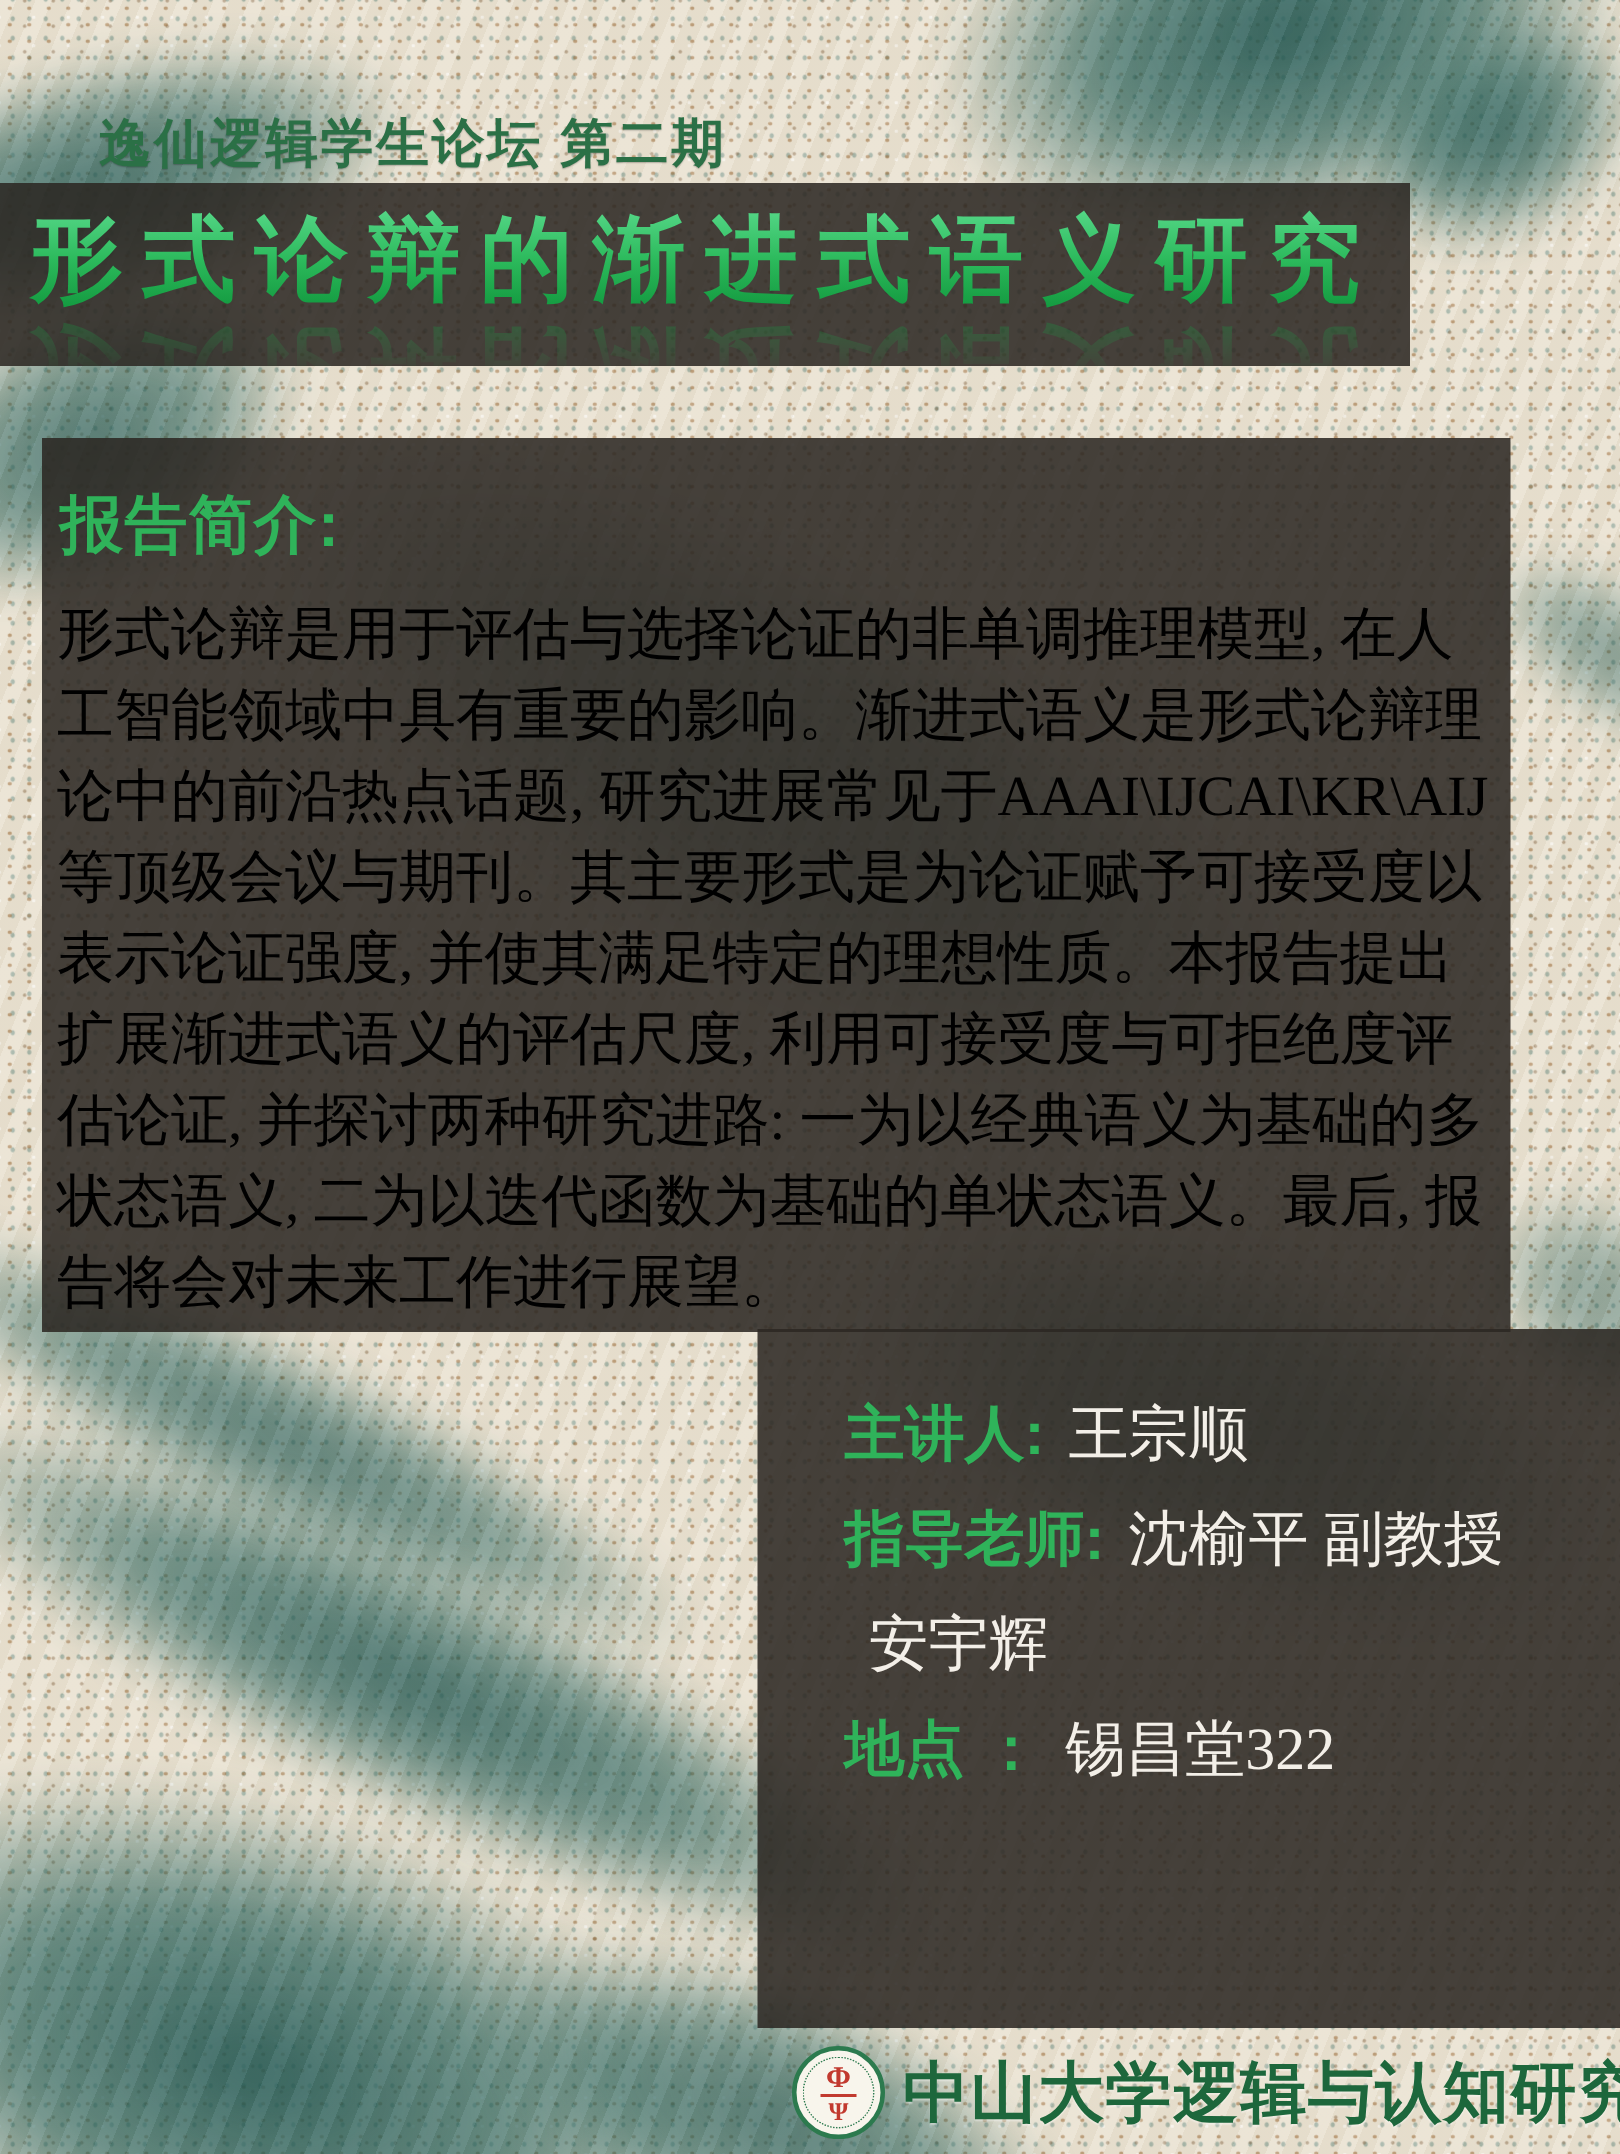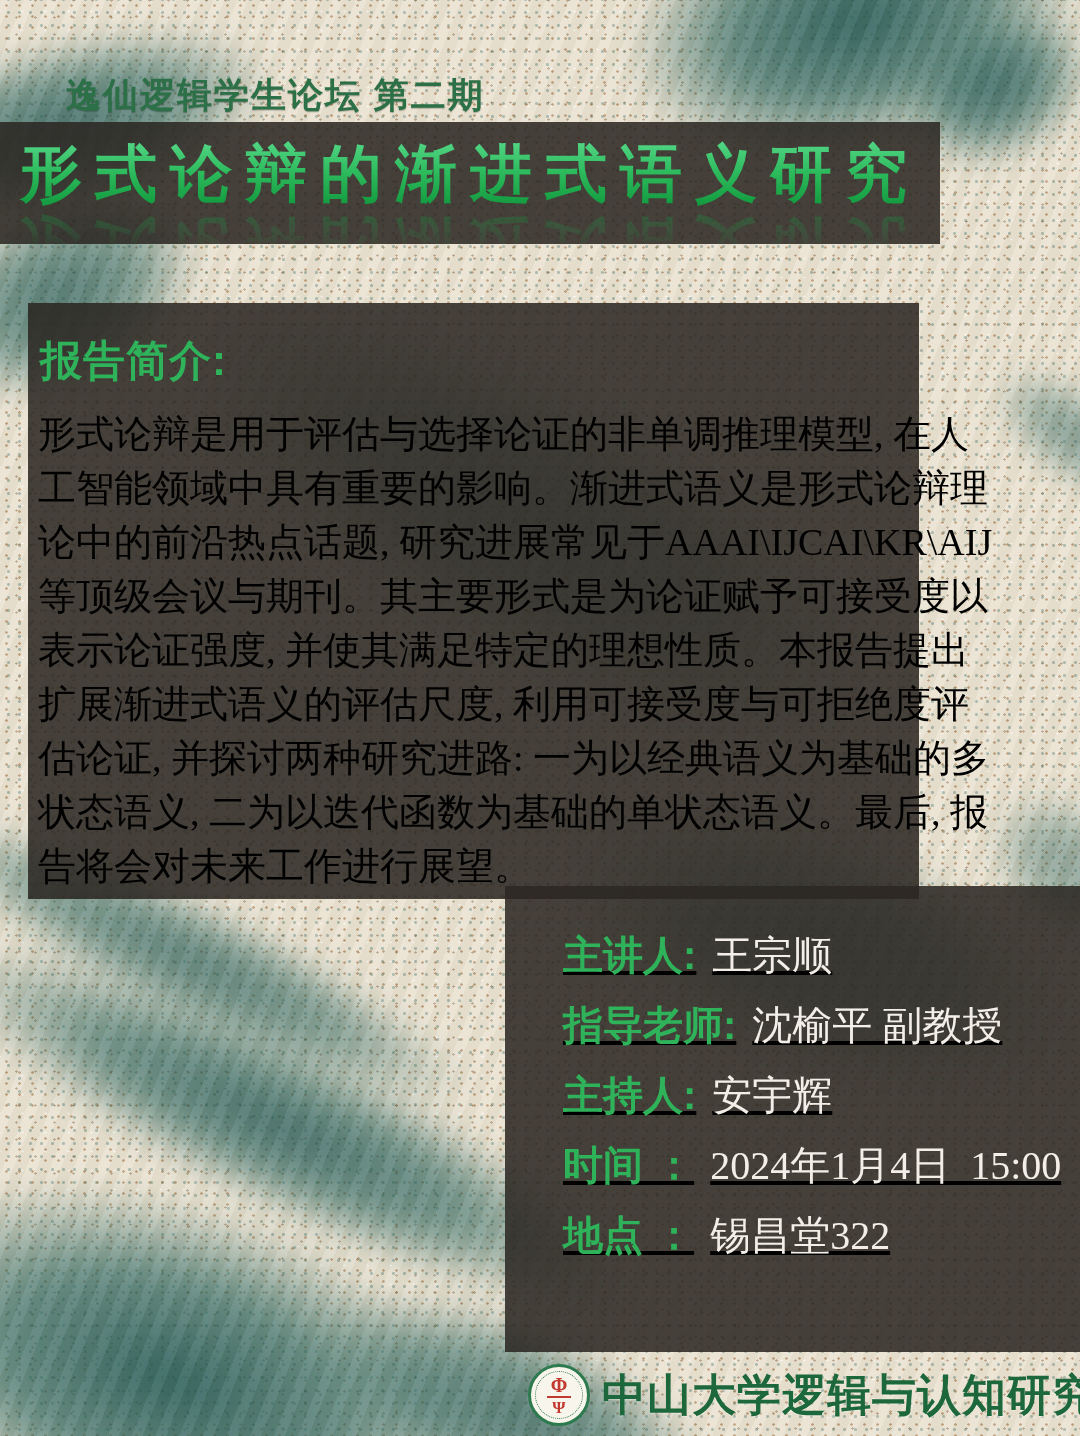--- a/index.html
+++ b/index.html
@@ -70,38 +70,38 @@
     }
   }
   .refl-clip{height:40px;overflow:hidden;}
   .title-reflection{
     margin-top:0;transform:scaleY(-1);opacity:.32;
     -webkit-mask-image:linear-gradient(to top, rgba(0,0,0,.9) 8%, transparent 55%);
     mask-image:linear-gradient(to top, rgba(0,0,0,.9) 8%, transparent 55%);
   }
   
   .report-panel{
-    position:absolute;left:28px;top:303px;width:891px;height:596px;
+    position:absolute;left:28px;top:292px;width:979px;height:596px;
     background:var(--panel,rgba(44,39,35,.87));
     box-sizing:border-box;padding:30px 10px 0 10px;
   }
   .report-heading{
     font-size:42px;font-weight:bold;letter-spacing:1px;
     color:var(--accent_green,#2fb35a);margin:0 0 18px 2px;
   }
   .report-line{
     font-family:"Liberation Serif",serif;
     font-size:38px;line-height:54px;color:#000000;
     white-space:pre;letter-spacing:0;
   }
   
   .info-panel{
     position:absolute;left:505px;top:886px;width:575px;height:466px;
     background:var(--panel,rgba(44,39,35,.87));
-    box-sizing:border-box;padding:42px 0 10px 58px;text-decoration:underline;
+    box-sizing:border-box;padding:42px 0 10px 58px;
   }
   .info-row{display:flex;align-items:baseline;height:52px;margin-bottom:18px;}
   .info-label{
     font-size:40px;font-weight:bold;white-space:pre;
     color:var(--accent_green,#2fb35a);
   }
   .info-value{
     font-family:"Liberation Serif",serif;
     font-size:40px;color:#f3efe8;margin-left:16px;white-space:pre;
   }
@@ -173,26 +173,21 @@
 <div class="info-panel">
   <div class="info-row">
     <span class="info-label">主讲人:</span>
     <span class="info-value">王宗顺</span>
   </div>
   <div class="info-row">
     <span class="info-label">指导老师:</span>
     <span class="info-value">沈榆平 副教授</span>
   </div>
   <div class="info-row">
-    <span class="info-label">主持人:</span>
     <span class="info-value">安宇辉</span>
-  </div>
-  <div class="info-row">
-    <span class="info-label">时间 ：</span>
-    <span class="info-value">2024年1月4日  15:00</span>
   </div>
   <div class="info-row">
     <span class="info-label">地点 ：</span>
     <span class="info-value">锡昌堂322</span>
   </div>
 </div>
 
 <div class="footer">
   <div class="logo">
     <span class="logo-phi">Φ</span>

